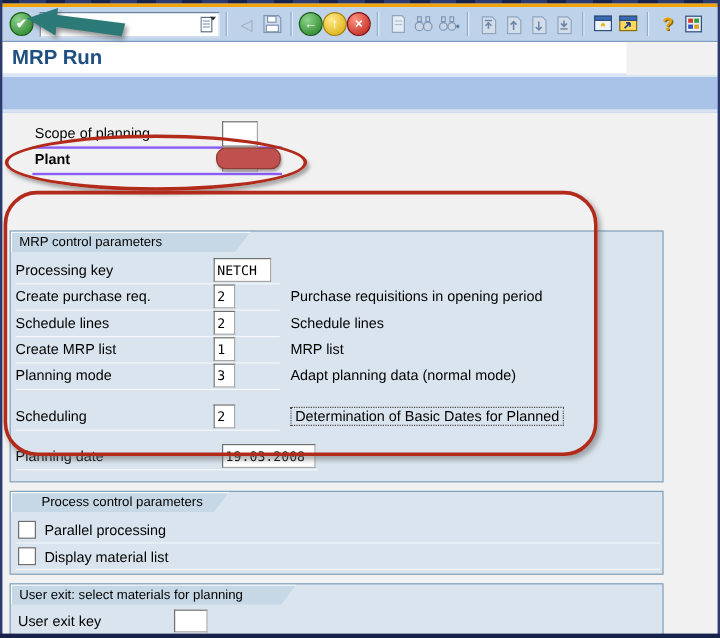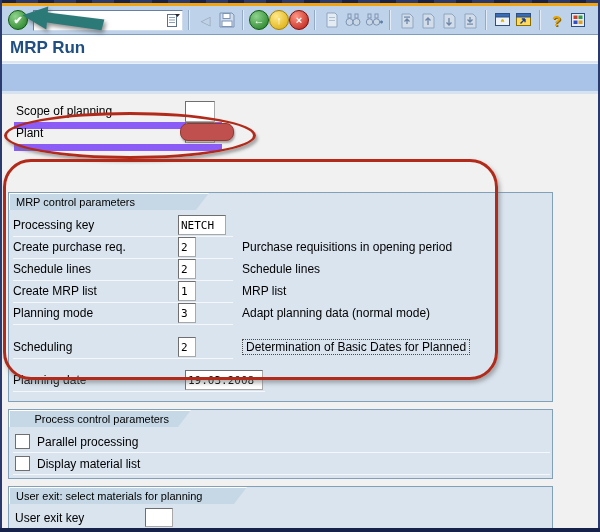--- a/index.html
+++ b/index.html
@@ -23,31 +23,31 @@
   .circ.red{background:radial-gradient(circle at 35% 30%,#ff9484,#b81810);border:1px solid #7e0e08;}
   .cmdfield{position:relative;width:148px;height:19px;background:#fff;margin-left:5px;
     border:1px solid;border-color:#68ародน7f9e #cfdcec #cfdcec #687f9e;border-color:#687f9e #cfdcec #cfdcec #687f9e;
     font-size:11px;}
   .cmdicon{position:absolute;right:2px;top:2px;}
   .tsep{width:0;height:20px;border-left:1px solid #93aac9;border-right:1px solid #e2ebf6;margin:0 5px;flex:0 0 auto;}
   .tico{width:19px;height:19px;display:flex;align-items:center;justify-content:center;flex:0 0 auto;margin:0 1px;}
   .tri{color:#9aa6b5;font-size:13px;}
   .helpq{color:#e8a400;font-size:15px;font-weight:900;text-shadow:1px 1px 0 #8a6200;}
   
-  .titlebar{position:absolute;left:2px;top:35px;width:596px;height:26px;background:#ffffff;
+  .titlebar{position:absolute;left:2px;top:35px;width:520px;height:26px;background:#ffffff;
     border-bottom:2px solid #dbe6f2;}
   .page-title{position:absolute;left:8px;top:3px;font-size:17px;font-weight:bold;color:#1f5081;}
   .appbar{position:absolute;left:2px;top:63px;width:596px;height:27px;background:#a8c3e7;
     border-top:1px solid #e9f0f9;border-bottom:3px solid #d7e2f0;}
   
   .ibox{position:absolute;background:#fff;border:1px solid;border-color:#6f6f6f #a8a8a8 #a8a8a8 #6f6f6f;
     font-family:"DejaVu Sans Mono",monospace;font-size:11px;display:flex;align-items:center;
     padding:0 2px;box-sizing:border-box;white-space:nowrap;}
   .lab{font-size:12px;}
-  .toprow{position:absolute;left:14px;width:208px;height:22px;border-bottom:7px solid #8b5cf6;
+  .toprow{position:absolute;left:27px;width:208px;height:22px;border-bottom:2px solid #8b5cf6;
     display:flex;align-items:center;}
   
   .group{position:absolute;left:8px;width:545px;background:#d9e4ee;border:1px solid #82a1b8;box-sizing:border-box;margin-top:24px;}
   .gtab{position:absolute;top:0;left:0;height:17px;background:#c6d8e5;box-sizing:border-box;
     clip-path:polygon(0 0,100% 0,calc(100% - 13px) 100%,0 100%);
     display:flex;align-items:center;font-size:11px;padding:0 22px 0 6px;border-top:1px solid #fff;border-left:1px solid #fff;}
   .grow{position:absolute;left:4px;width:220px;height:22px;border-bottom:1px solid #f4f8fb;
     display:flex;align-items:center;}
   .gdesc{position:absolute;left:233px;height:22px;display:flex;align-items:center;font-size:12px;white-space:nowrap;}
   .dotted{border:1px dotted #4a4a4a;padding:0 3px;}
@@ -181,21 +181,21 @@
   <div class="titlebar">
     <span class="page-title">MRP Run</span>
   </div>
 
   <div class="appbar"></div>
 
   <div class="toprow" style="top:100px;">
     <span class="lab" style="padding-left:2px;">Scope of planning</span>
   </div>
   <div class="ibox" style="left:185px;top:101px;width:30px;height:21px;"></div>
-  <div class="toprow" style="top:122px;">
+  <div class="toprow" style="top:122px;font-weight:bold;">
     <span class="lab" style="padding-left:2px;">Plant</span>
   </div>
   <div class="ibox" style="left:185px;top:122px;width:30px;height:21px;"></div>
 
   <div class="group" style="top:168px;height:210px;">
     <div class="gtab" style="width:200px;">
       <span>MRP control parameters</span>
     </div>
     <div class="grow" style="top:21px;">
       <span class="lab">Processing key</span>

